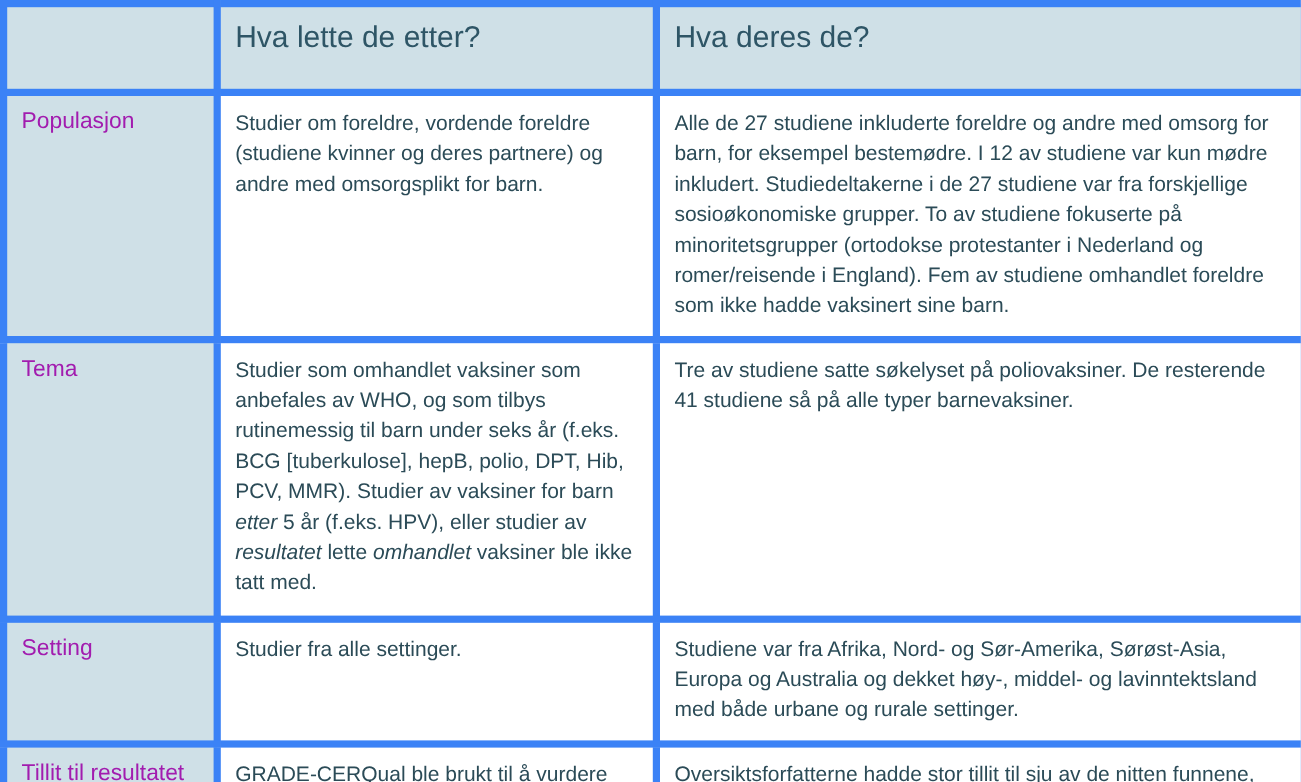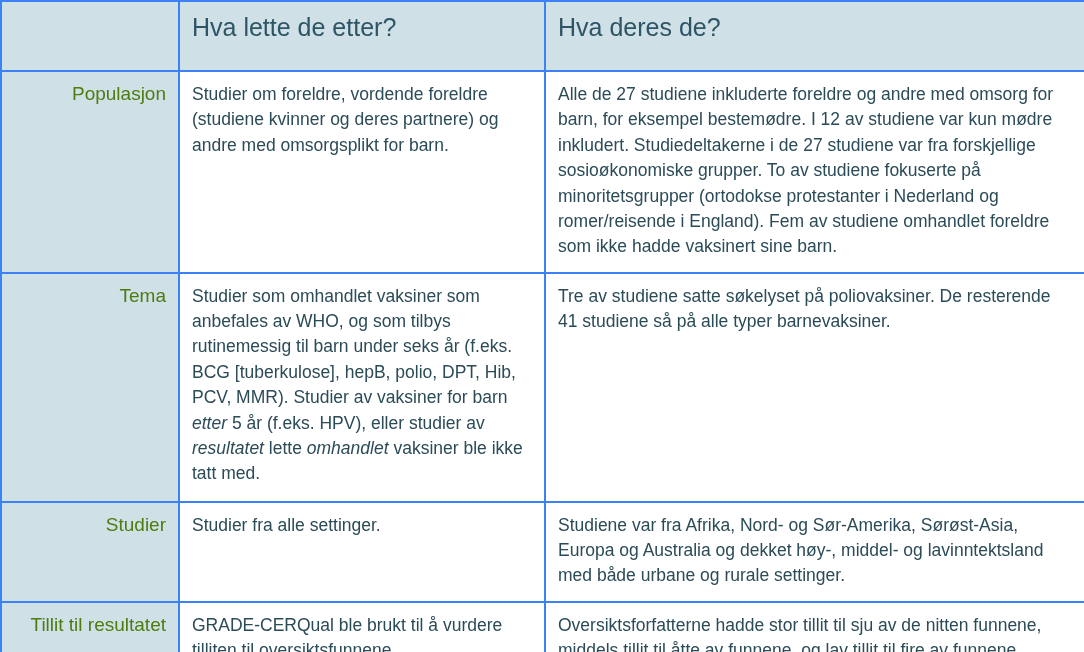--- a/index.html
+++ b/index.html
@@ -19,21 +19,21 @@
     height: 652px;
     box-sizing: border-box;
   }
   table.matrix {
     border-collapse: collapse;
     width: 1084px;
     table-layout: fixed;
   }
   table.matrix td, table.matrix th {
     vertical-align: top;
-    border: 2px solid #3b82f6;
+    border: 6px solid #3b82f6;
     padding: 10px 12px 12px 12px;
   }
   col.c-label { width: 178px; }
   col.c-mid   { width: 366px; }
   col.c-right { width: 540px; }
 
   
   thead th {
     background: #cfe0e7;
     border: 1px solid #5c8ea5;
@@ -45,25 +45,24 @@
     padding: 14px 14px 16px 14px;
     height: 46px;
   }
   thead th.corner {
     background: #cfe0e7;
   }
 
   
   td.rowlabel {
     background: #cfe0e7;
-    color: #4d7c0f;
+    color: #a21caf;
     font-size: 19px;
     line-height: 1.3;
     padding: 12px 12px 12px 14px;
-    text-align: right;
   }
 
   
   td.content {
     background: #ffffff;
     color: #2b4b57;
     font-size: 17.5px;
     line-height: 1.45;
   }
   td.content p {
@@ -98,21 +97,21 @@
 
       <tr>
         <td class="rowlabel">Tema</td>
         <td class="content">
             <p><span>Studier som omhandlet vaksiner som anbefales av WHO, og som tilbys rutinemessig til barn under seks år (f.eks. BCG [tuberkulose], hepB, polio, DPT, Hib, PCV, MMR). Studier av vaksiner for barn </span><em>etter</em><span> 5 år (f.eks. HPV), eller studier av </span><em>resultatet</em><span> lette </span><em>omhandlet</em><span> vaksiner ble ikke tatt med.</span></p>
           </td>
         <td class="content">Tre av studiene satte søkelyset på poliovaksiner. De resterende 41 studiene så på alle typer barnevaksiner.</td>
       </tr>
 
       <tr>
-        <td class="rowlabel">Studier</td>
+        <td class="rowlabel">Setting</td>
         <td class="content">Studier fra alle settinger.</td>
         <td class="content">Studiene var fra Afrika, Nord- og Sør-Amerika, Sørøst-Asia, Europa og Australia og dekket høy-, middel- og lavinntektsland med både urbane og rurale settinger.</td>
       </tr>
 
       <tr>
         <td class="rowlabel">Tillit til resultatet</td>
         <td class="content">GRADE-CERQual ble brukt til å vurdere tilliten til oversiktsfunnene.</td>
         <td class="content">
           <p>Oversiktsforfatterne hadde stor tillit til sju av de nitten funnene, middels tillit til åtte av funnene, og lav tillit til fire av funnene.</p>
 

